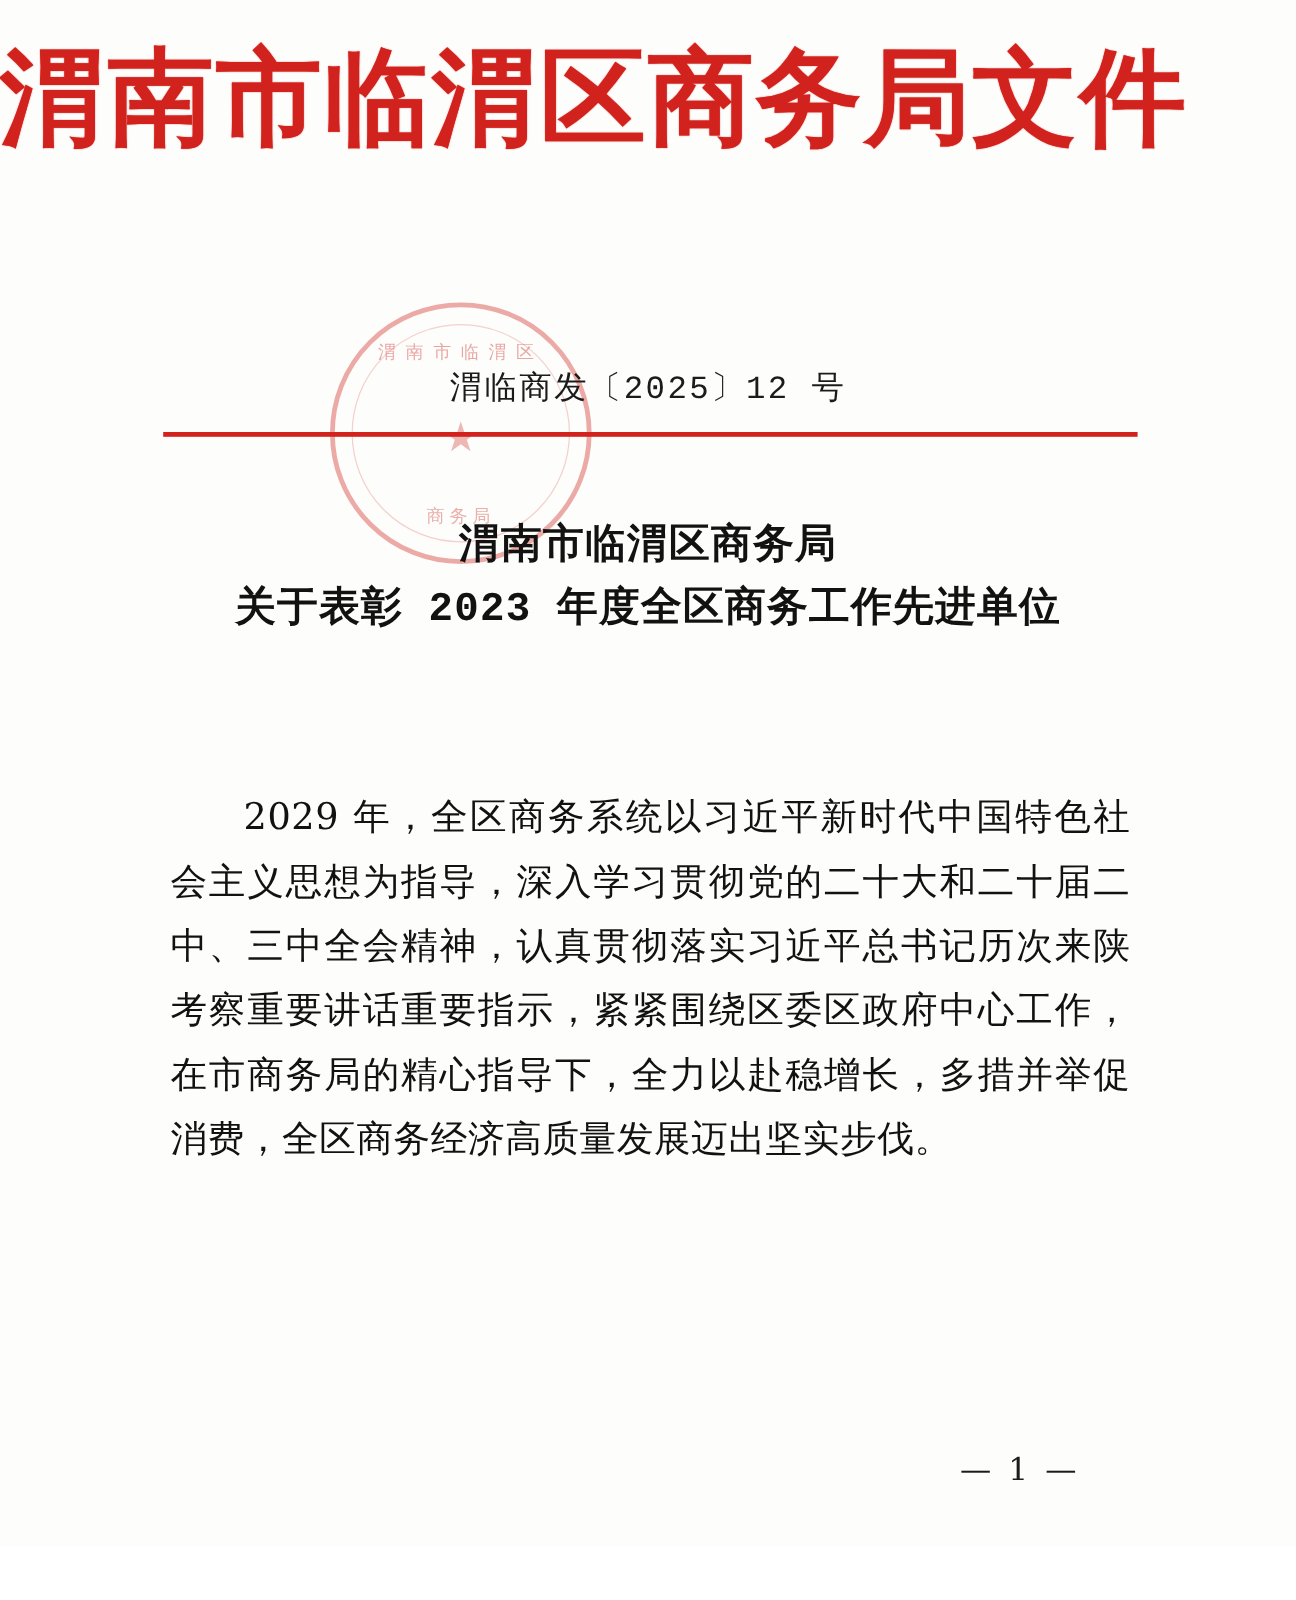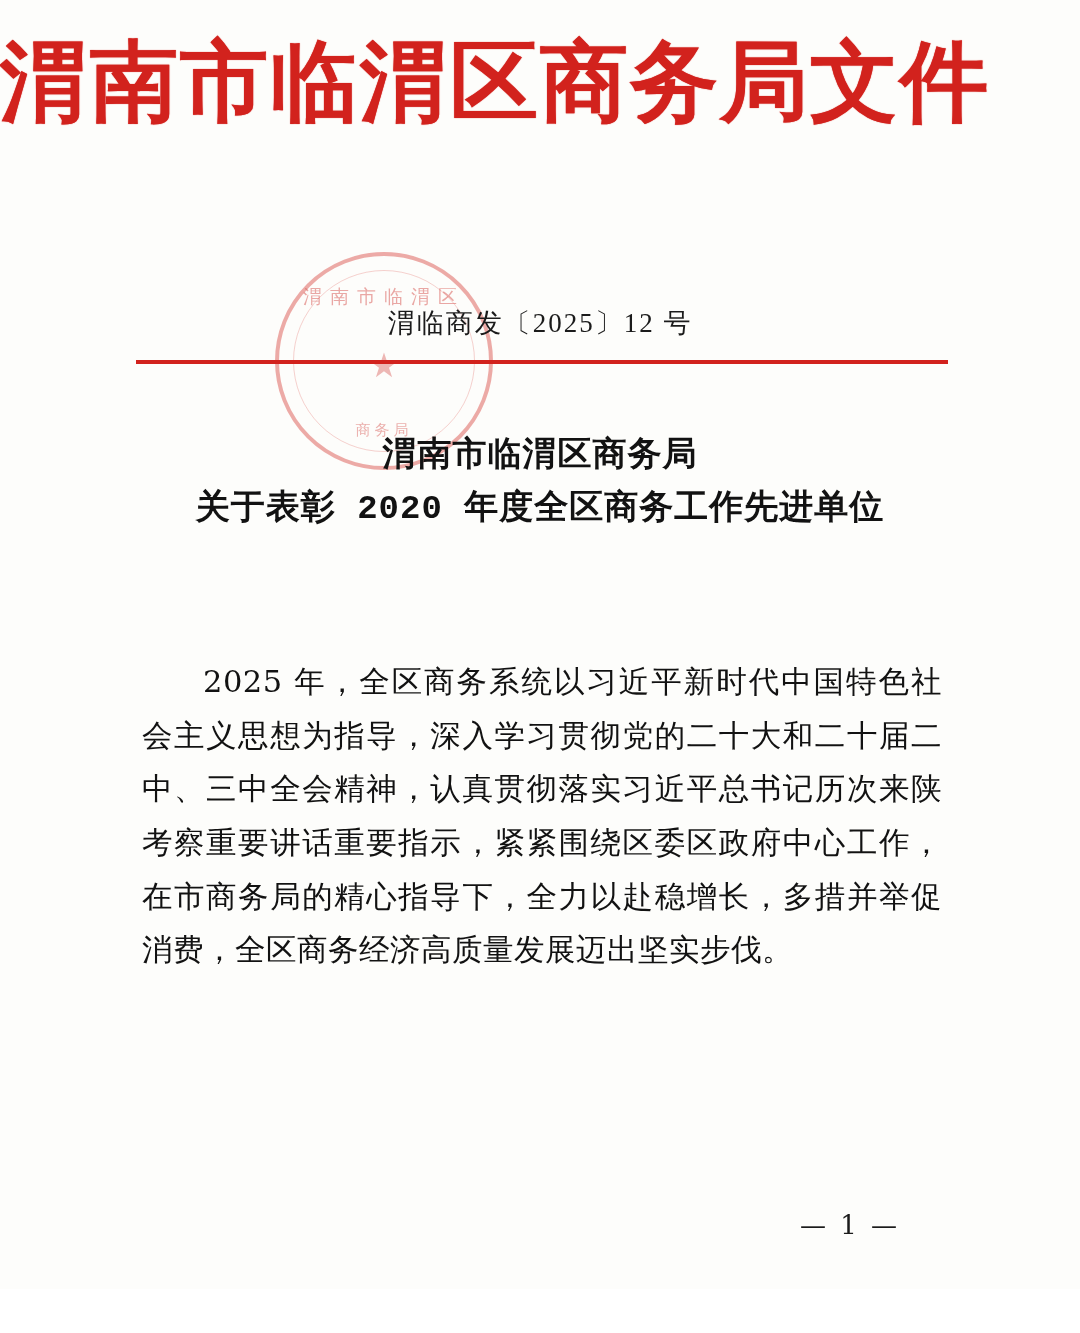--- a/index.html
+++ b/index.html
@@ -41,21 +41,21 @@
   
   .docnum {
     position: absolute;
     top: 305px;
     left: 0;
     width: 1080px;
     text-align: center;
     font-size: 27px;
     letter-spacing: 2px;
     color: #1b1b1b;
-    font-family: Liberation Serif, serif;
+    font-family: Liberation Mono, monospace;
   }
 
   
   .redrule {
     position: absolute;
     top: 360px;
     left: 136px;
     width: 812px;
     height: 4px;
     background: #d2221d;
@@ -83,21 +83,21 @@
     border-radius: 50%;
     border: 1px solid rgba(214, 52, 45, 0.30);
   }
   .seal-text {
     position: absolute;
     top: 28px;
     left: 0;
     width: 100%;
     text-align: center;
     color: rgba(206, 45, 40, 0.55);
-    font-size: 19px;
+    font-size: 15px;
     letter-spacing: 8px;
     font-family: "DejaVu Serif", "Liberation Serif", serif;
   }
   .seal-star {
     position: absolute;
     top: 92px;
     left: 0;
     width: 100%;
     text-align: center;
     color: rgba(206, 45, 40, 0.45);
@@ -187,25 +187,25 @@
     <div class="seal-star">★</div>
     <div class="seal-sub">商务局</div>
   </div>
 
   <div class="docnum">渭临商发〔2025〕12 号</div>
 
   <div class="redrule"></div>
 
   <div class="title-block">
     <span class="title-line">渭南市临渭区商务局</span>
-    <span class="title-line">关于表彰 2020 年度全区商务工作先进单位</span>
+    <span class="title-line">关于表彰 2023 年度全区商务工作先进单位</span>
   </div>
 
   <div class="body-text">
-    <p class="para">2025 年，全区商务系统以习近平新时代中国特色社会主义思想为指导，深入学习贯彻党的二十大和二十届二中、三中全会精神，认真贯彻落实习近平总书记历次来陕考察重要讲话重要指示，紧紧围绕区委区政府中心工作，在市商务局的精心指导下，全力以赴稳增长，多措并举促消费，全区商务经济高质量发展迈出坚实步伐。</p>
+    <p class="para">2029 年，全区商务系统以习近平新时代中国特色社会主义思想为指导，深入学习贯彻党的二十大和二十届二中、三中全会精神，认真贯彻落实习近平总书记历次来陕考察重要讲话重要指示，紧紧围绕区委区政府中心工作，在市商务局的精心指导下，全力以赴稳增长，多措并举促消费，全区商务经济高质量发展迈出坚实步伐。</p>
   </div>
 
   <div class="pagenum">
     <span>— 1 —</span>
   </div>
 
   <div class="paper-edge"></div>
 </div>
 
 </body></html>

